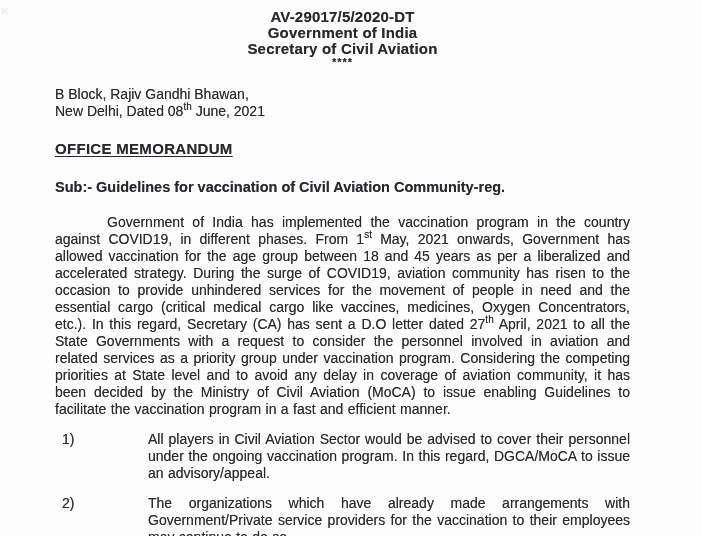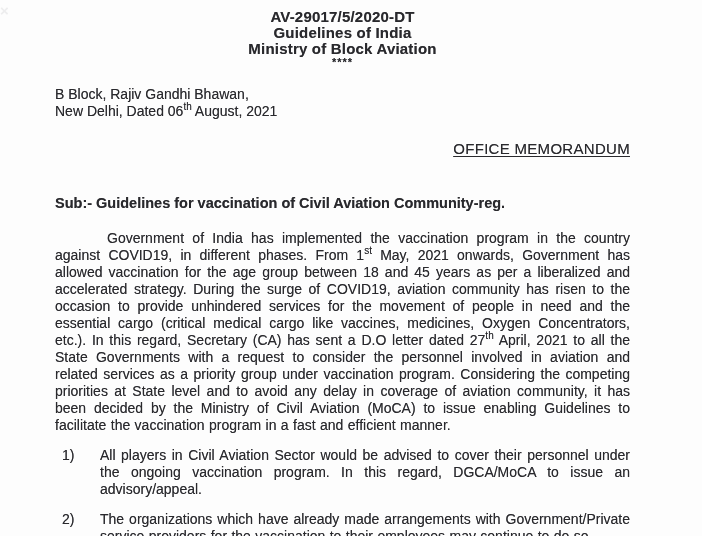--- a/index.html
+++ b/index.html
@@ -43,32 +43,32 @@
       letter-spacing: 1px;
     }
     .address-block {
       margin-top: 19px;
       text-align: left;
       line-height: 17px;
       font-size: 14px;
     }
     .om-title {
       margin-top: 20px;
-      text-align: right;
-      font-weight: normal;
+      text-align: left;
+      font-weight: bold;
       font-size: 15px;
       line-height: 17px;
     }
     .om-title .u {
       text-decoration: underline;
       text-underline-offset: 2px;
       letter-spacing: 0.3px;
     }
     .subject-line {
-      margin-top: 38px;
+      margin-top: 22px;
       font-weight: bold;
       font-size: 14.5px;
       line-height: 17px;
     }
     .body-para {
       margin: 18px 0 8px 0;
       text-align: justify;
       text-indent: 52px;
       line-height: 17px;
       word-spacing: 0.5px;
@@ -86,39 +86,40 @@
     .list-item .num {
       flex: none;
       width: 45px;
       box-sizing: border-box;
       padding-left: 7px;
     }
     .list-item .txt {
       flex: 1;
       text-align: justify;
       word-spacing: 0.5px;
+      margin-left: 48px;
     }
   </style>
 </head>
 <body>
 
 <div class="page">
 
   <span class="scan-artifact">×</span>
 
   <div class="memo-header">
     <div>AV-29017/5/2020-DT</div>
-    <div>Guidelines of India</div>
-    <div>Ministry of Block Aviation</div>
+    <div>Government of India</div>
+    <div>Secretary of Civil Aviation</div>
     <div class="stars">****</div>
   </div>
 
   <div class="address-block">
     <div>B Block, Rajiv Gandhi Bhawan,</div>
-    <div><span>New Delhi, Dated 06</span><sup>th</sup><span> August, 2021</span></div>
+    <div><span>New Delhi, Dated 08</span><sup>th</sup><span> June, 2021</span></div>
   </div>
 
   <div class="om-title">
     <span class="u">OFFICE MEMORANDUM</span>
   </div>
 
   <div class="subject-line">Sub:- Guidelines for vaccination of Civil Aviation Community-reg.</div>
 
   <p class="body-para"><span>Government of India has implemented the vaccination program in the country against COVID19, in different phases.  From 1</span><sup>st</sup><span> May, 2021 onwards, Government has allowed vaccination for the age group between 18 and 45 years as per a liberalized and accelerated strategy. During the surge of COVID19, aviation community has risen to the occasion to provide unhindered services for the movement of people in need and the essential cargo (critical medical cargo like vaccines, medicines, Oxygen Concentrators, etc.). In this regard, Secretary (CA) has sent a D.O letter dated 27</span><sup>th</sup><span> April, 2021 to all the State Governments with a request to consider the personnel involved in aviation and related services as a priority group under vaccination program.  Considering the competing priorities at State level and to avoid any delay in coverage of aviation community, it has been decided by the Ministry of Civil Aviation (MoCA) to issue enabling Guidelines to facilitate the vaccination program in a fast and efficient manner.</span></p>
 

